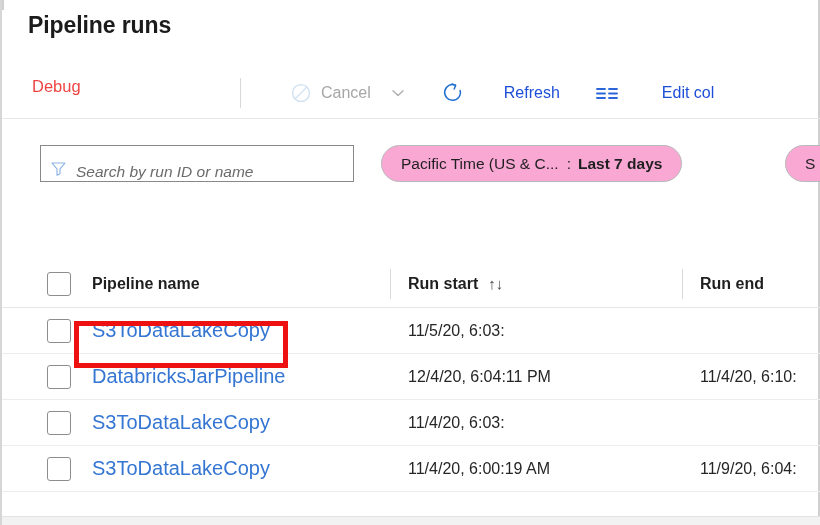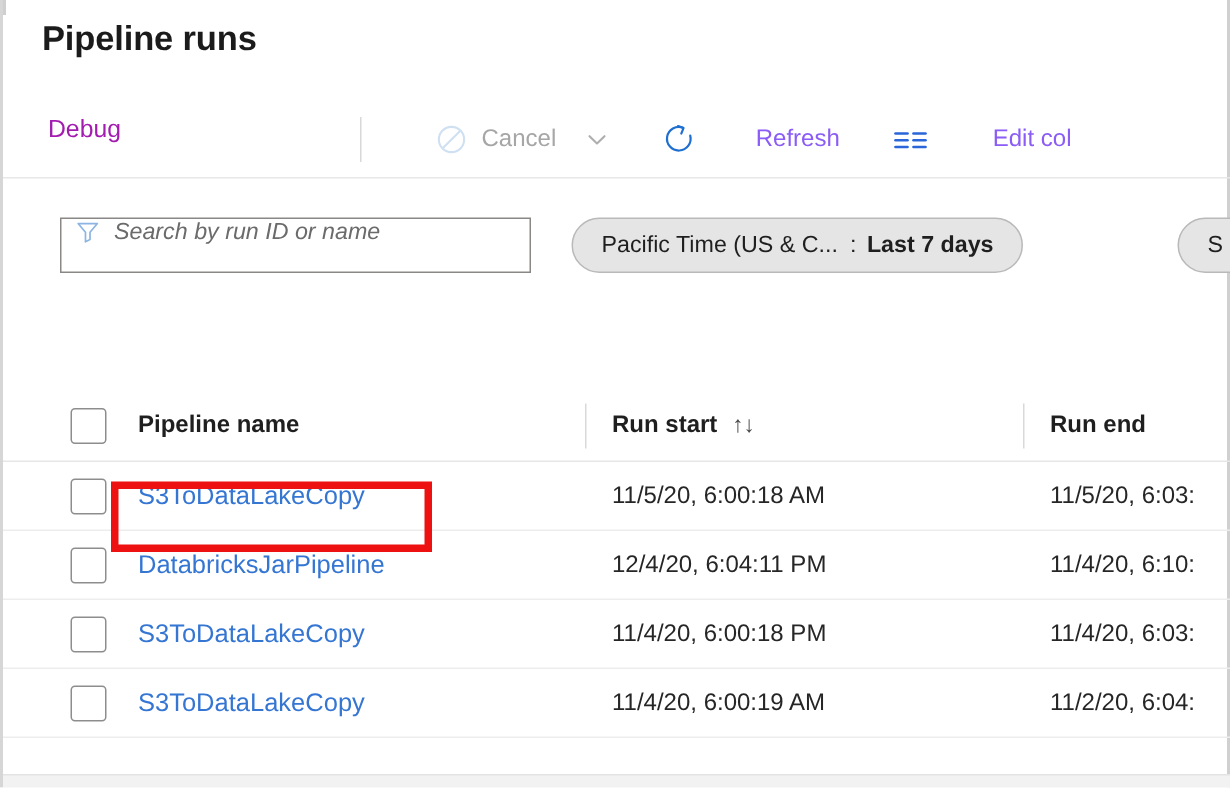--- a/index.html
+++ b/index.html
@@ -67,21 +67,21 @@
     left: 26px; top: 0;
     height: 53px;
     display: flex;
     align-items: flex-start;
   }
   .tab {
     position: relative;
     padding: 11px 4px 0 4px;
     margin-right: 27px;
     font-size: 16.5px;
-    color: #a21caf;
+    color: #ef4444;
     cursor: pointer;
     height: 53px;
   }
   .tab.active { color: #1b1b1b; }
   .tab.active::after {
     content: "";
     position: absolute;
     left: 0; right: 0;
     bottom: 9px;
     height: 3px;
@@ -110,39 +110,39 @@
     padding: 0 8px;
     margin-right: 20px;
     font-size: 16px;
     white-space: nowrap;
     cursor: pointer;
     background: transparent;
     border: none;
     font-family: "Liberation Sans", sans-serif;
   }
   .cb-btn.disabled { color: #a6a6a6; cursor: default; }
-  .cb-btn.enabled  { color: #8b5cf6; gap: 40px; }
+  .cb-btn.enabled  { color: #1d4ed8; gap: 40px; }
   .cb-btn .ico { display: flex; align-items: center; justify-content: center; }
   .cb-chev { margin-left: 10px; display: flex; align-items: center; }
 
   
   .filterbar {
     position: absolute;
     left: 0; top: 119px;
     width: 820px; height: 73px;
   }
 
   .searchbox {
     position: absolute;
     left: 38px; top: 26px;
     width: 314px; height: 37px;
     border: 1px solid #8a8886;
     background: #ffffff;
     display: flex;
-    align-items: flex-start;
+    align-items: flex-end;
     padding: 0 9px;
     gap: 9px;
   }
   .searchbox input {
     flex: 1;
     border: none;
     outline: none;
     font-size: 15.5px;
     font-style: italic;
     color: #5f5f5f;
@@ -154,21 +154,21 @@
     font-style: italic;
     opacity: 1;
   }
 
   .pill {
     position: absolute;
     top: 26px;
     height: 37px;
     border: 1px solid #b9b9b9;
     border-radius: 19px;
-    background: #e5e5e5;
+    background: #f9a8d4;
     display: flex;
     align-items: center;
     padding: 0 19px;
     font-size: 15.5px;
     color: #1f1f1f;
     white-space: nowrap;
     cursor: pointer;
   }
   .pill-time { left: 379px; }
   .pill-time .pill-sep { margin: 0 7px 0 8px; color: #1f1f1f; }
@@ -236,21 +236,21 @@
   .vdiv {
     position: absolute;
     top: 9px;
     width: 1px; height: 30px;
     background: #d9d9d9;
   }
   .vdiv-1 { left: 388px; }
   .vdiv-2 { left: 680px; }
 
   .link {
-    font-size: 17px;
+    font-size: 20px;
     color: #3576d3;
     white-space: nowrap;
     cursor: pointer;
   }
   .cellval {
     font-size: 16px;
     color: #262626;
     white-space: nowrap;
   }
 
@@ -380,23 +380,20 @@
       </div>
     </div>
 
     <div class="trow">
       <div class="cell-check">
         <div class="chk"></div>
       </div>
       <div class="cell-name">
         <span class="link">S3ToDataLakeCopy</span>
       </div>
-      <div class="cell-start">
-        <span class="cellval">11/5/20, 6:00:18 AM</span>
-      </div>
       <div class="cell-end">
         <span class="cellval">11/5/20, 6:03:</span>
       </div>
     </div>
 
     <div class="trow">
       <div class="cell-check">
         <div class="chk"></div>
       </div>
       <div class="cell-name">
@@ -410,40 +407,37 @@
       </div>
     </div>
 
     <div class="trow">
       <div class="cell-check">
         <div class="chk"></div>
       </div>
       <div class="cell-name">
         <span class="link">S3ToDataLakeCopy</span>
       </div>
-      <div class="cell-start">
-        <span class="cellval">11/4/20, 6:00:18 PM</span>
-      </div>
       <div class="cell-end">
         <span class="cellval">11/4/20, 6:03:</span>
       </div>
     </div>
 
     <div class="trow">
       <div class="cell-check">
         <div class="chk"></div>
       </div>
       <div class="cell-name">
         <span class="link">S3ToDataLakeCopy</span>
       </div>
       <div class="cell-start">
         <span class="cellval">11/4/20, 6:00:19 AM</span>
       </div>
       <div class="cell-end">
-        <span class="cellval">11/2/20, 6:04:</span>
+        <span class="cellval">11/9/20, 6:04:</span>
       </div>
     </div>
 
   </div>
 
   <div class="annot"></div>
 
   <div class="edge-bottom"></div>
 
 </div>

